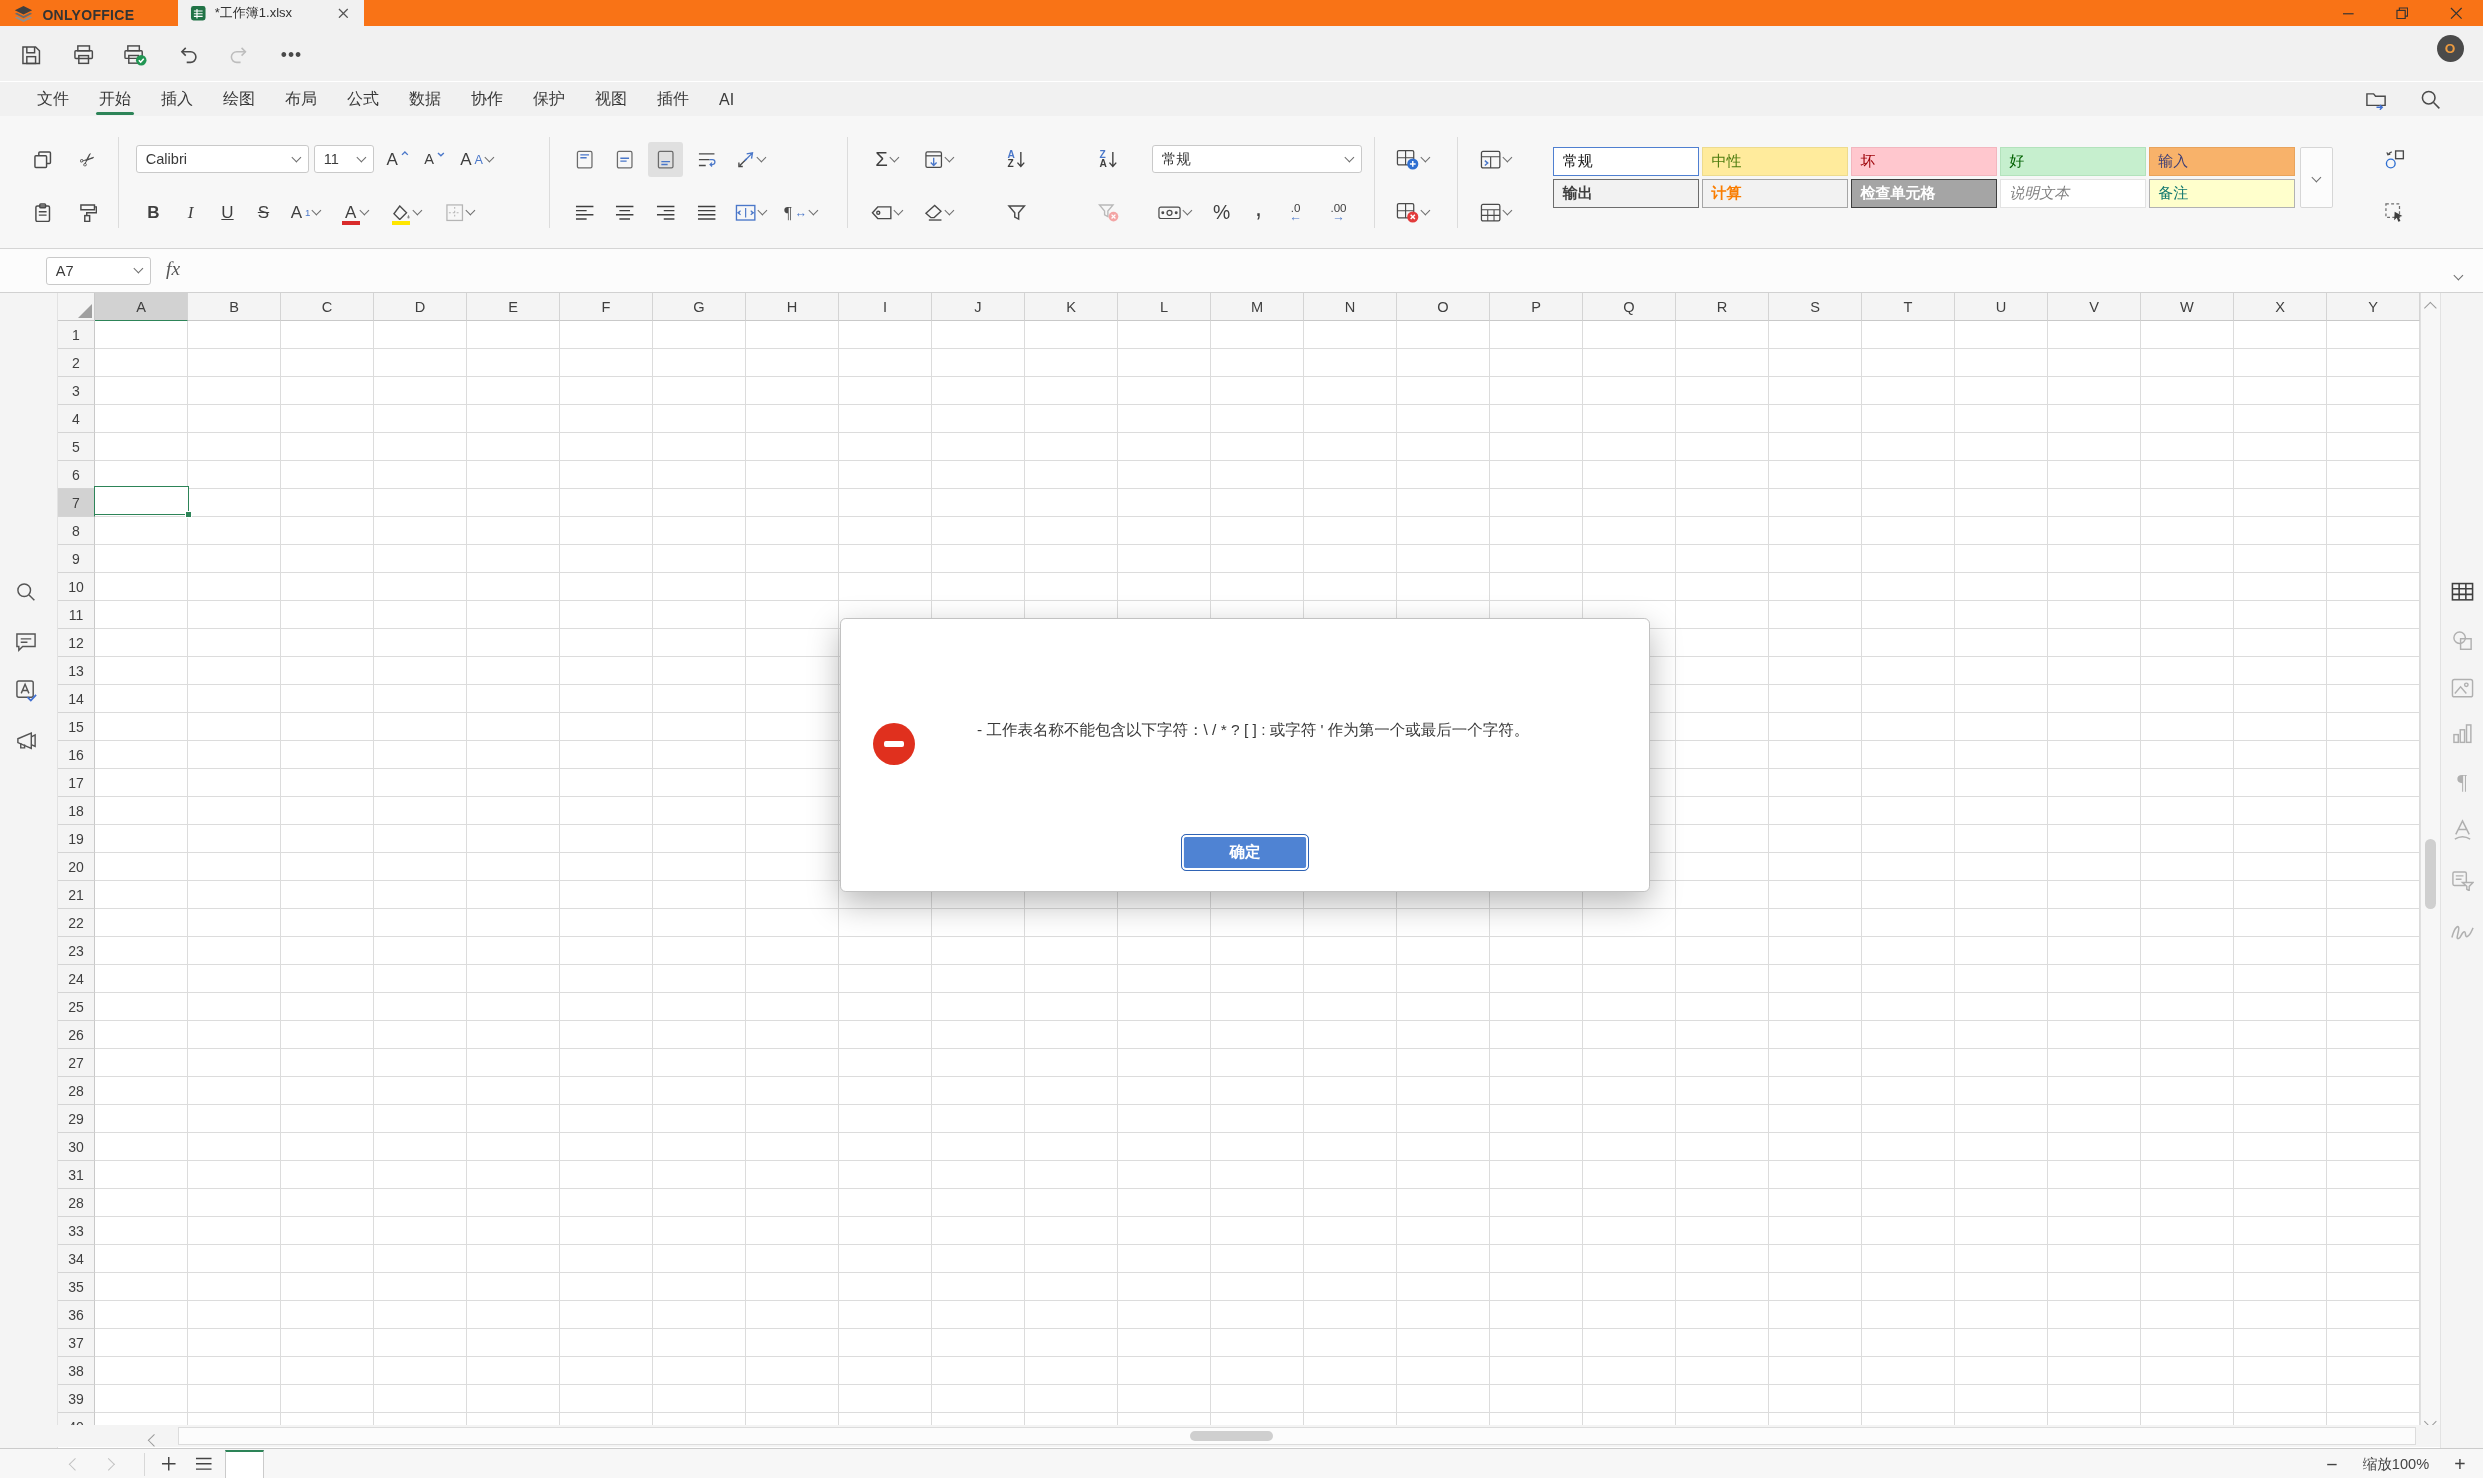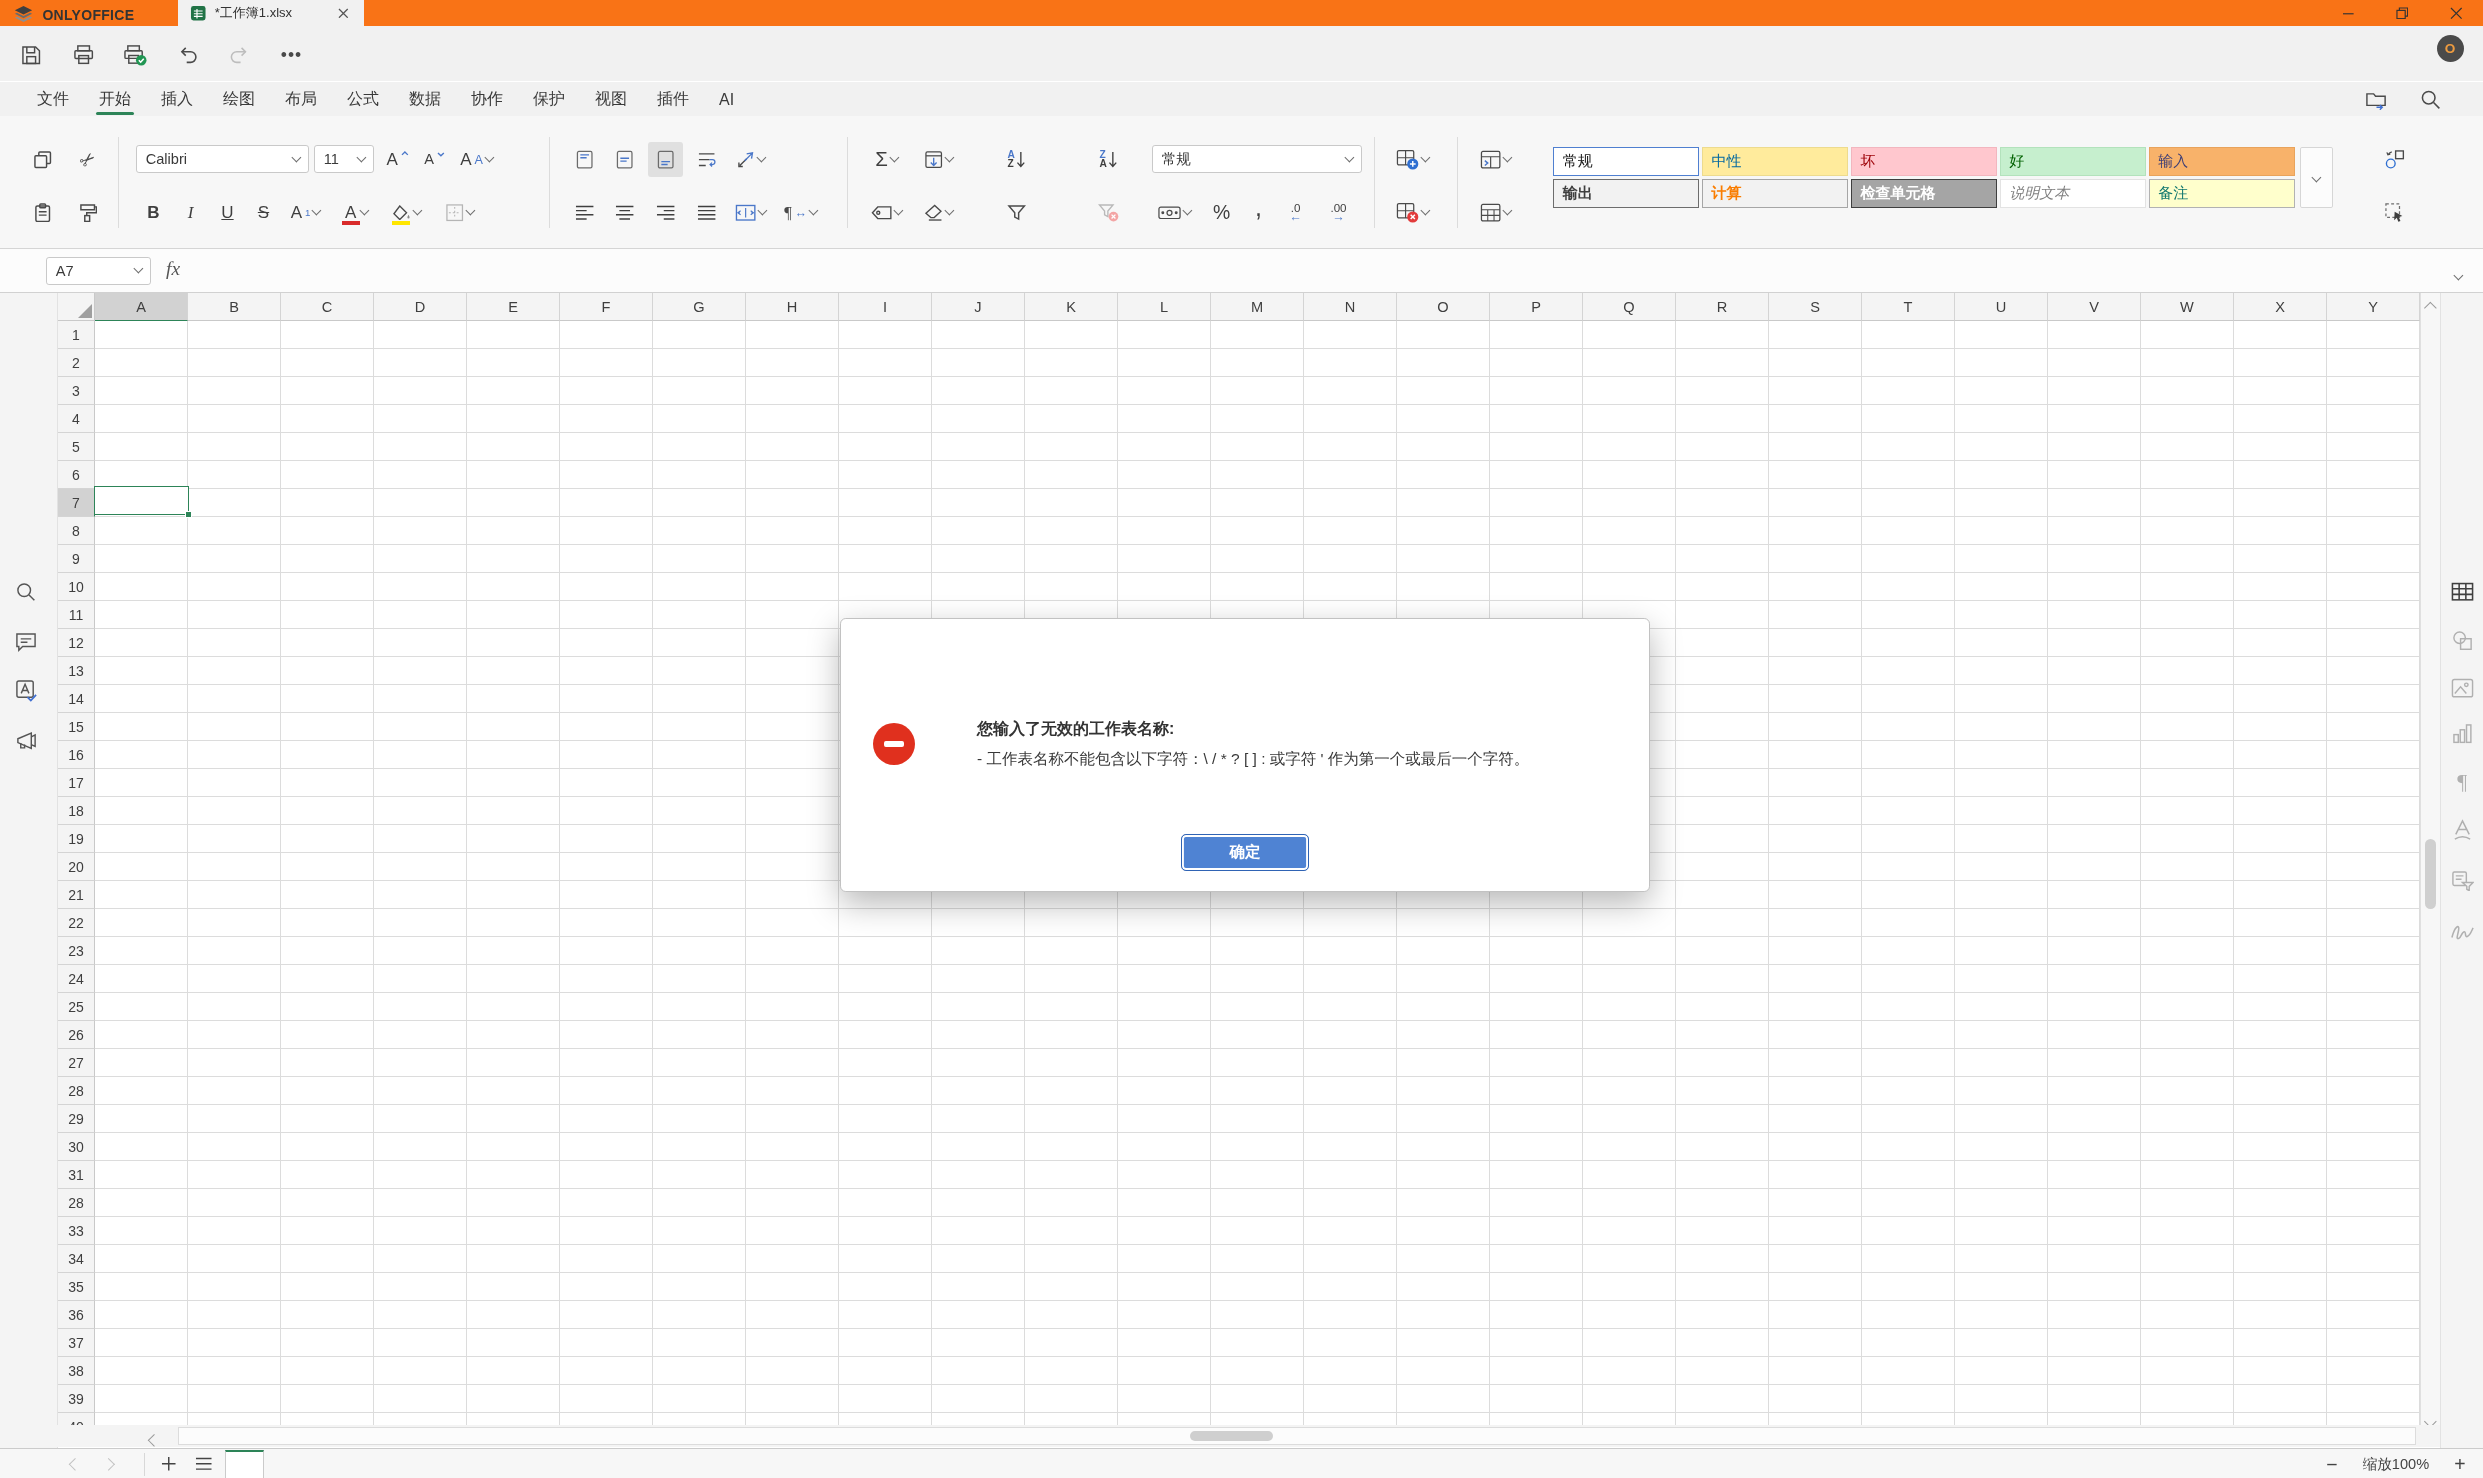--- a/index.html
+++ b/index.html
@@ -519,21 +519,21 @@
     <div class="tb b46" style="left:1473px;top:79px">
       <svg width="21.3" height="19.4" viewBox="0 0 22 20" fill="none">
           <rect x="1.5" y="1.5" width="19" height="17" rx="1.5" stroke="#4a4a4a" stroke-width="1.3"></rect>
           <path d="M1.5 7 H20.5 M1.5 12.8 H20.5 M8 7 V18.5 M14.5 7 V18.5" stroke="#4a4a4a" stroke-width="1.1"></path>
         </svg>
       <span class="chev"></span>
     </div>
 
     <div class="gallery" id="style-gallery">
         <div class="chip" style="background: rgb(255, 255, 255); color: rgb(26, 26, 26); border: 1.9px solid rgb(79, 127, 208);">常规</div>
-        <div class="chip" style="background: rgb(255, 235, 156); color: #0369a1; border: 1px solid rgb(237, 219, 142);">中性</div>
+        <div class="chip" style="background: rgb(255, 235, 156); color: #4d7c0f; border: 1px solid rgb(237, 219, 142);">中性</div>
         <div class="chip" style="background: rgb(255, 199, 206); color: rgb(156, 0, 6); border: 1px solid rgb(242, 182, 191);">坏</div>
         <div class="chip" style="background: rgb(198, 239, 206); color: rgb(0, 97, 0); border: 1px solid rgb(179, 226, 188);">好</div>
         <div class="chip" style="background: rgb(248, 178, 106); color: rgb(63, 63, 118); border: 1px solid rgb(232, 163, 92);">输入</div>
         <div class="chip" style="background: rgb(242, 242, 242); color: rgb(63, 63, 63); border: 1.9px solid rgb(109, 109, 109); font-weight: bold;">输出</div>
         <div class="chip" style="background: rgb(242, 242, 242); color: rgb(250, 125, 0); border: 1px solid rgb(166, 166, 166); font-weight: bold;">计算</div>
         <div class="chip" style="background: rgb(165, 165, 165); color: rgb(255, 255, 255); border: 1.9px solid rgb(63, 63, 63); font-weight: bold;">检查单元格</div>
         <div class="chip" style="background: rgb(255, 255, 255); color: rgb(128, 128, 128); border: 1px solid rgb(227, 227, 227); font-style: italic;">说明文本</div>
         <div class="chip" style="background: rgb(255, 255, 204); color: #0f766e; border: 1px solid rgb(178, 178, 178);">备注</div>
       </div>
     <div class="more-btn">
@@ -754,21 +754,20 @@
     <div class="zoomwrap">
       <span class="zoomsign">−</span>
       <span class="zoomlabel">缩放100%</span>
       <span class="zoomsign">+</span>
     </div>
   </div>
 
   <div class="dialog">
     <div class="erricon"></div>
     <div class="dlg-text">
-      <div class="dlg-heading">您输入了无效的工作表名称:</div>
       <div id="dialog-lines">
           <div class="dlg-line">- 工作表名称不能包含以下字符：\ / * ? [ ] : 或字符 ' 作为第一个或最后一个字符。</div>
         </div>
     </div>
     <div class="dlg-ok">确定</div>
   </div>
 
 </div>
 
 

